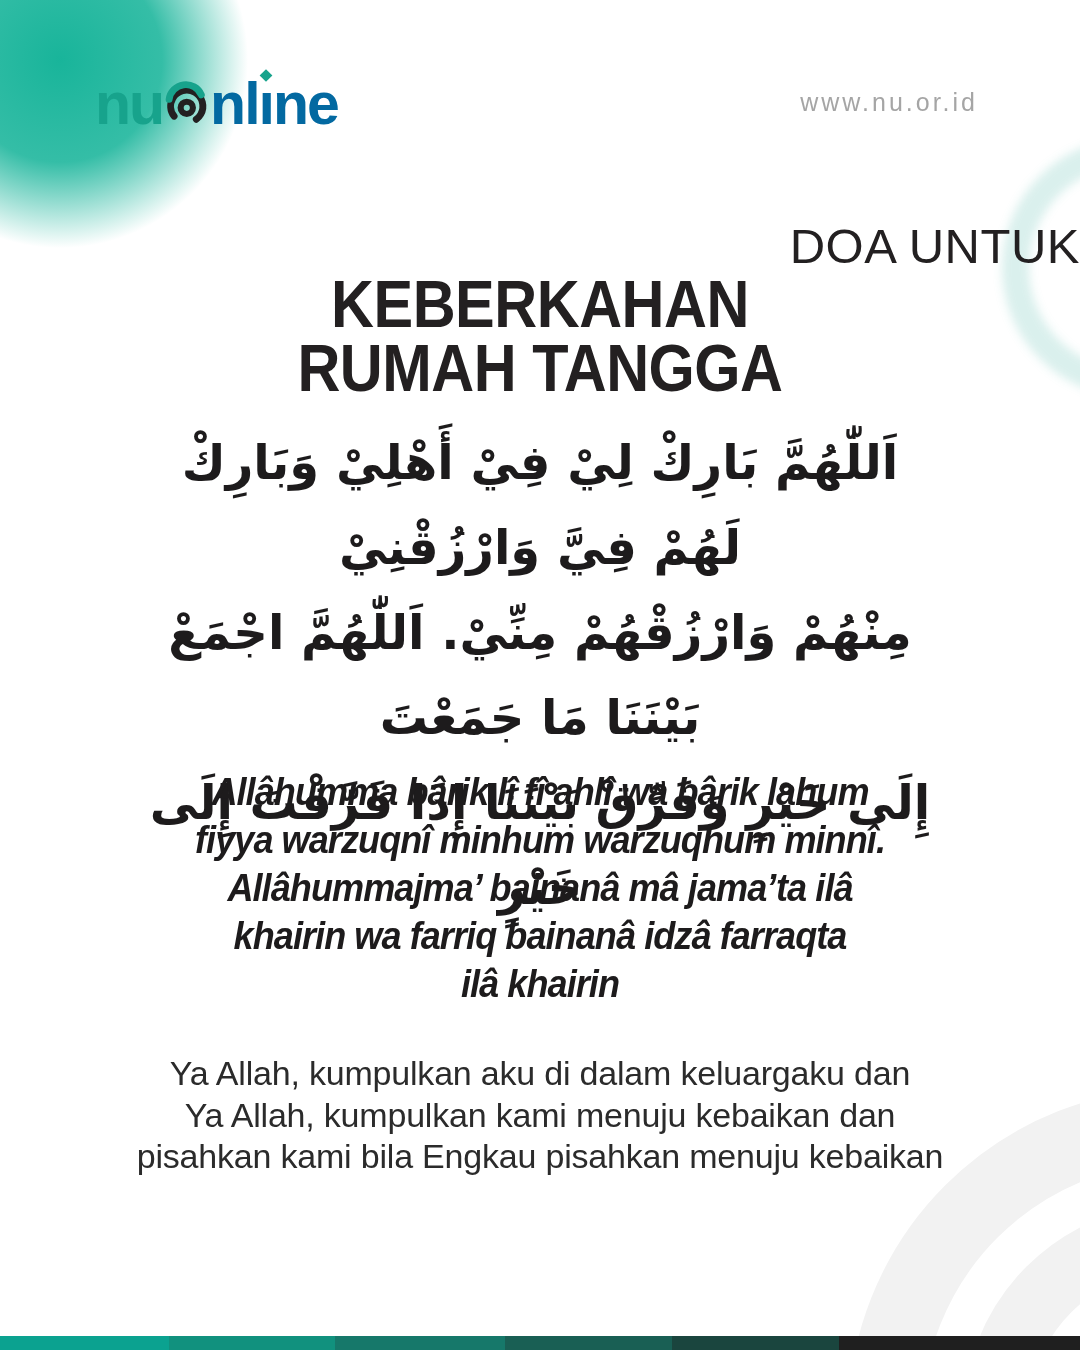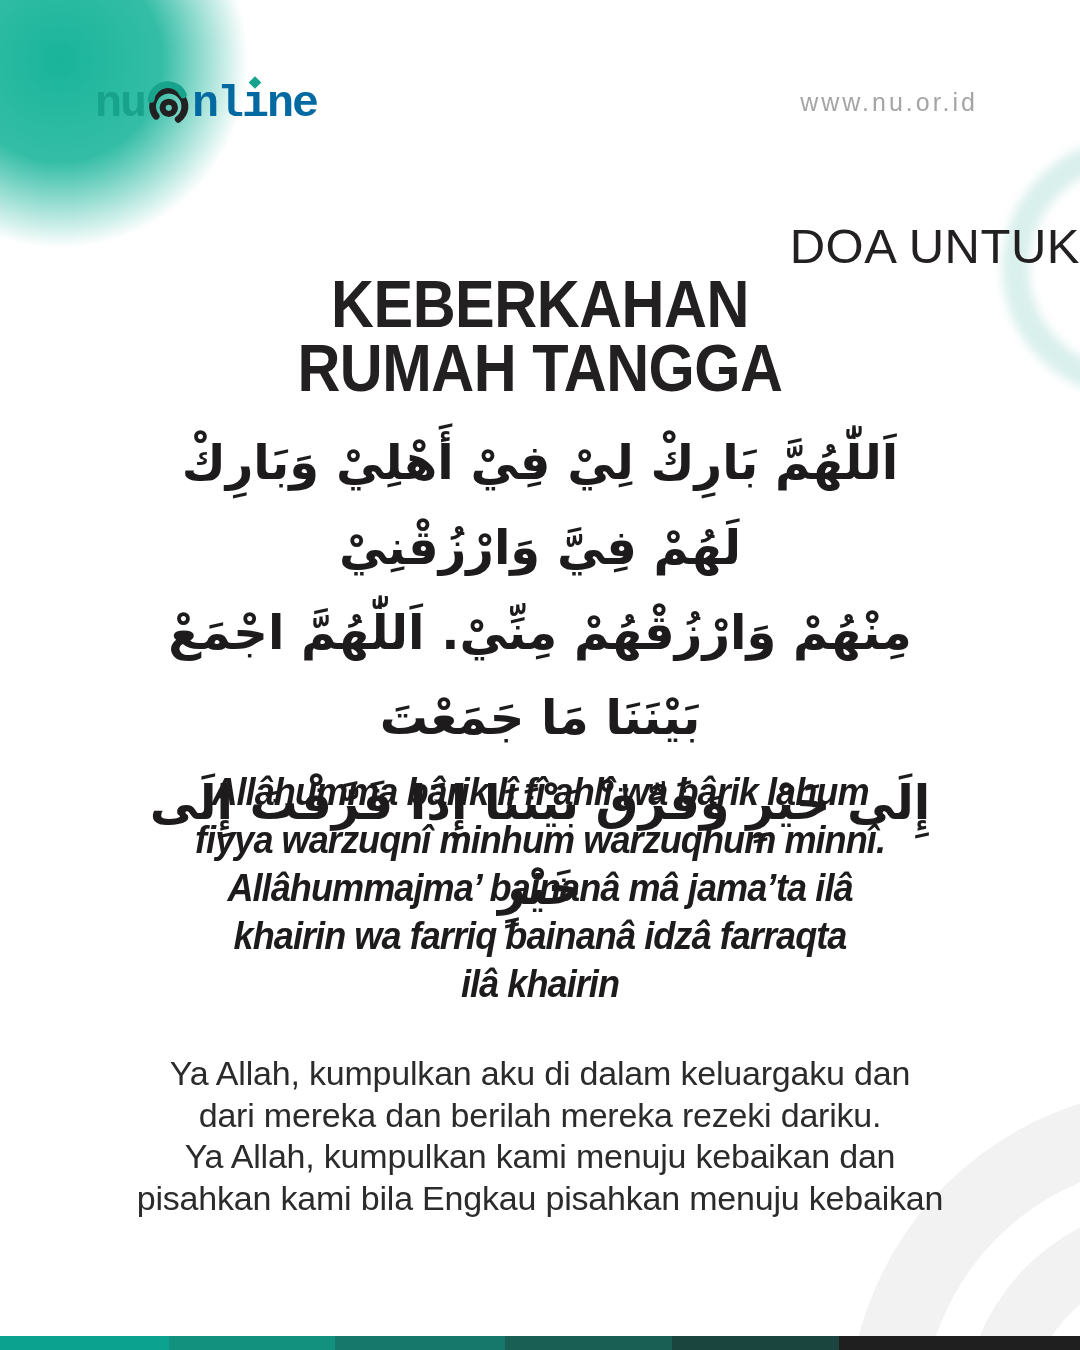--- a/index.html
+++ b/index.html
@@ -27,22 +27,22 @@
   .wm-ring.inner{left:963px;top:1203px;width:434px;height:434px;border:64px solid #f2f2f2;}
   .bottom-bar{
     position:absolute;left:0;bottom:0;width:1080px;height:14px;z-index:5;
     display:flex;
   }
   .bottom-bar .seg{height:100%;}
   
   .logo{
     position:absolute;left:95px;top:76px;height:56px;z-index:2;
     display:flex;align-items:center;
-    font-family:Liberation Mono, monospace;font-weight:bold;
-    font-size:45px;letter-spacing:-2px;line-height:1;
+    font-family:Liberation Sans, sans-serif;font-weight:bold;
+    font-size:59px;letter-spacing:-2px;line-height:1;
   }
   .logo .nu{color:#17a38c;}
   .logo .dark{color:#0369a1;}
   .logo .o-icon{width:46px;height:46px;margin:0 1px 0 0;display:block;}
   .logo .i-wrap{position:relative;display:inline-block;}
   .logo .i-dot{
     position:absolute;left:50%;top:-4px;width:9px;height:9px;
     transform:translateX(-50%) rotate(45deg);background:#17a38c;
   }
   .site-url{
@@ -119,21 +119,20 @@
 <div class="translit">
   <div>Allâhumma bârik lî fî ahlî wa bârik lahum</div>
   <div>fiyya warzuqnî minhum warzuqhum minnî.</div>
   <div>Allâhummajma’ bainanâ mâ jama’ta ilâ</div>
   <div>khairin wa farriq bainanâ idzâ farraqta</div>
   <div>ilâ khairin</div>
 </div>
 
 <div class="translation">
   <div>Ya Allah, kumpulkan aku di dalam keluargaku dan</div>
-  <div>dari mereka dan berilah mereka rezeki dariku.</div>
   <div>Ya Allah, kumpulkan kami menuju kebaikan dan</div>
   <div>pisahkan kami bila Engkau pisahkan menuju kebaikan</div>
 </div>
 
 <div class="bottom-bar">
   <div class="seg" style="width: 169px; background: rgb(11, 162, 144);"></div>
   <div class="seg" style="width: 166px; background: rgb(17, 145, 126);"></div>
   <div class="seg" style="width: 170px; background: rgb(22, 120, 106);"></div>
   <div class="seg" style="width: 167px; background: rgb(25, 95, 84);"></div>
   <div class="seg" style="width: 167px; background: rgb(26, 69, 62);"></div>

